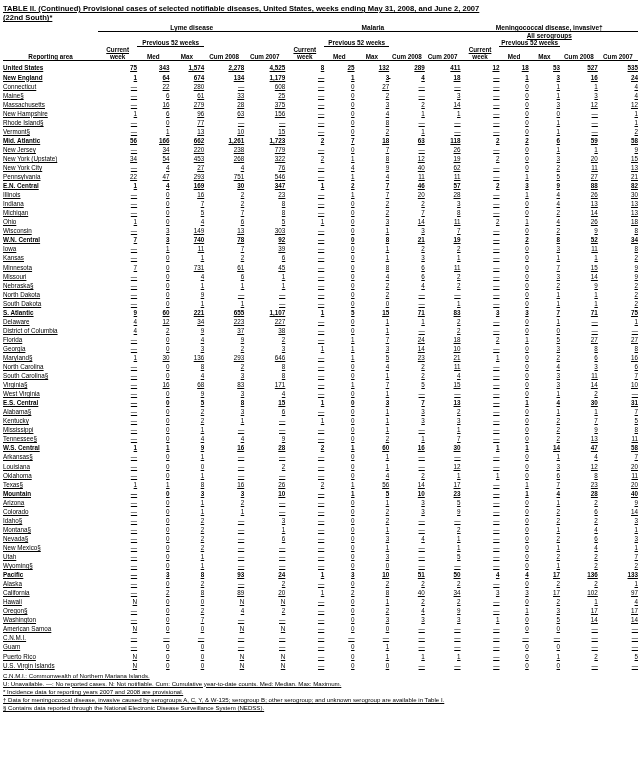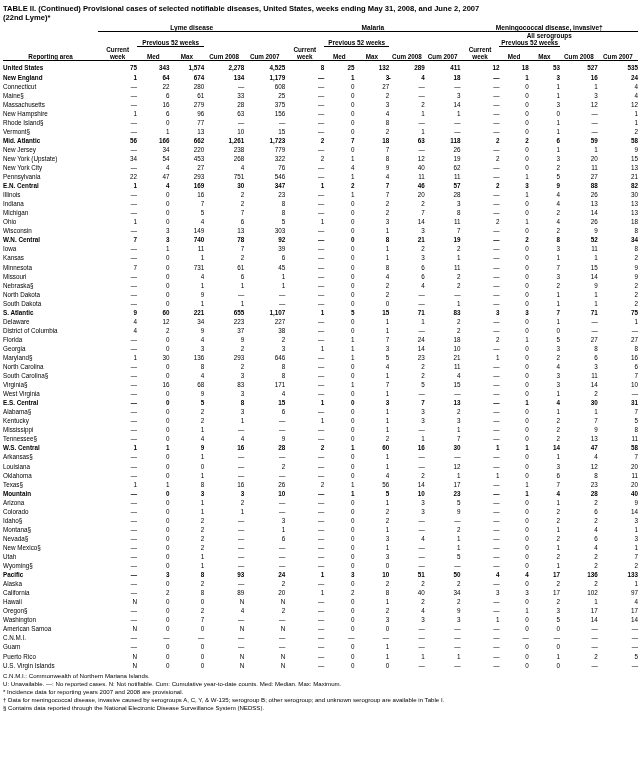--- a/index.html
+++ b/index.html
@@ -1,17 +1,17 @@
 <!DOCTYPE html>
 <html><head>
 <meta charset="utf-8">
 <style>
   html,body{margin:0;padding:0;background:#ffffff;}
   body{width:641px;font-family:"Liberation Sans", sans-serif;color:#000;}
-  .page{width:641px;box-sizing:border-box;padding:4px 3px 2px 3px;}
+  .page{width:641px;box-sizing:border-box;padding:4px 3px 2px 3px;text-decoration:underline;}
   .title{font-size:7.6px;font-weight:bold;line-height:1.25;margin:0 0 1px 0;}
   table.main{border-collapse:collapse;width:635px;font-size:6.3px;table-layout:fixed;}
   table.main td,table.main th{padding:0;margin:0;vertical-align:bottom;}
   .hdr-top td{font-size:6.6px;font-weight:bold;text-align:center;padding-bottom:1px;}
   .hdr-sub td{font-size:6.4px;font-weight:bold;text-align:center;}
   .hdr-col td{font-size:6.3px;font-weight:bold;text-align:center;padding-bottom:1px;}
   .rule-full{border-top:1px solid #000;}
   .area{text-align:left;padding-left:1px;white-space:nowrap;overflow:hidden;}
   .num{text-align:right;padding-right:3px;white-space:nowrap;}
   tr.data td{height:9.05px;line-height:9.05px;}
@@ -19,21 +19,21 @@
   .spanline{border-bottom:1px solid #000;}
   .footnotes{font-size:6.1px;line-height:1.33;margin-top:2px;}
   .footnotes div{white-space:nowrap;}
 </style>
 </head>
 <body>
 
 <div class="page">
   <div class="title">
     <span>TABLE II. (Continued) Provisional cases of selected notifiable diseases, United States, weeks ending May 31, 2008, and June 2, 2007</span><br>
-    <span>(22nd Lyme)*</span>
+    <span>(22nd South)*</span>
   </div>
 
   <table class="main">
     <colgroup>
       <col style="width:88px">
       <col style="width:36px">
         <col style="width:30px">
         <col style="width:32px">
         <col style="width:37px">
         <col style="width:38px">

